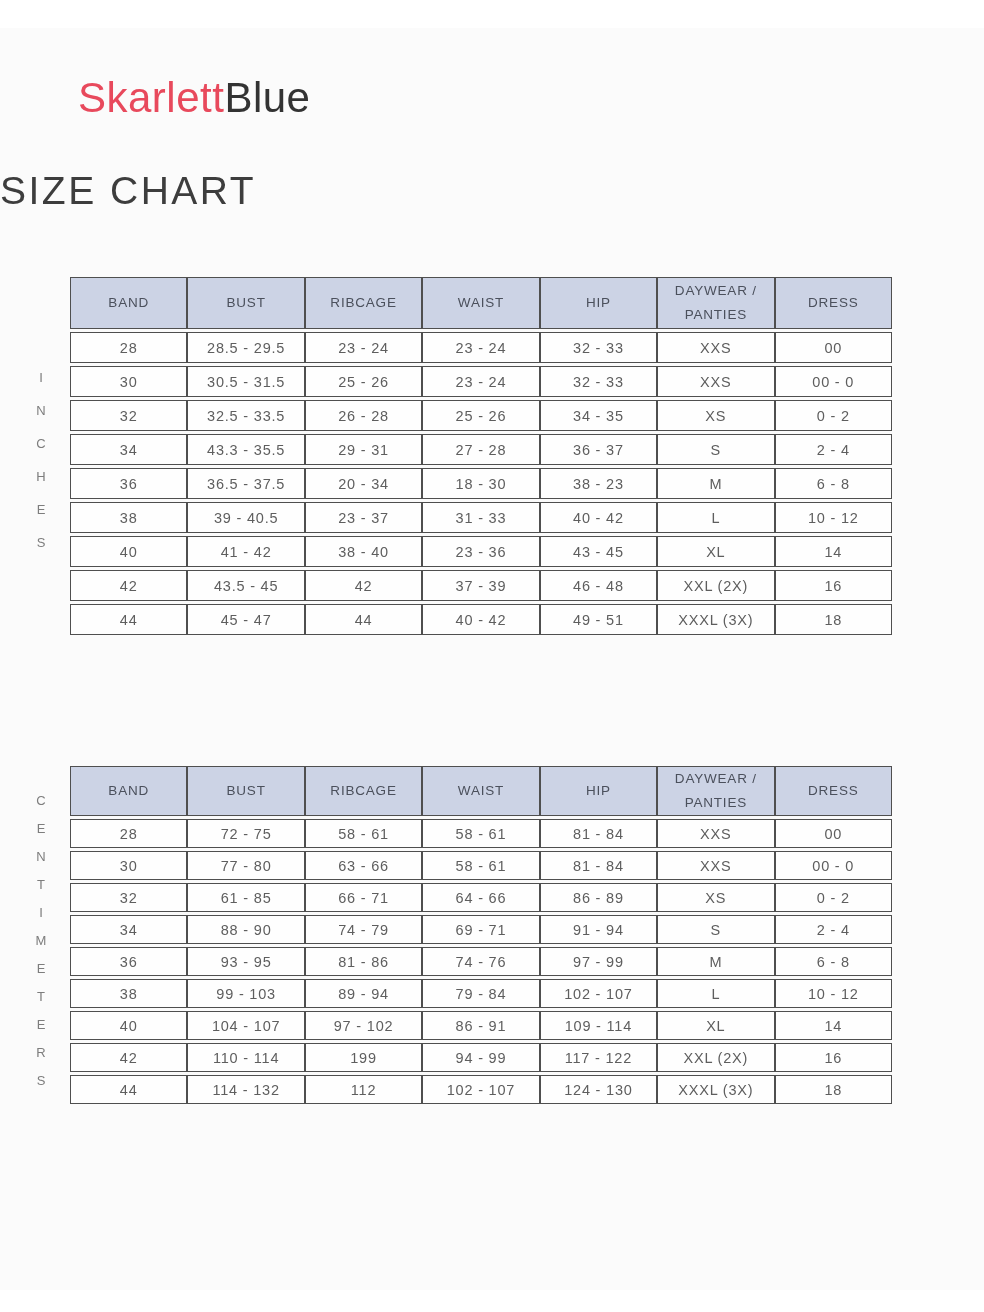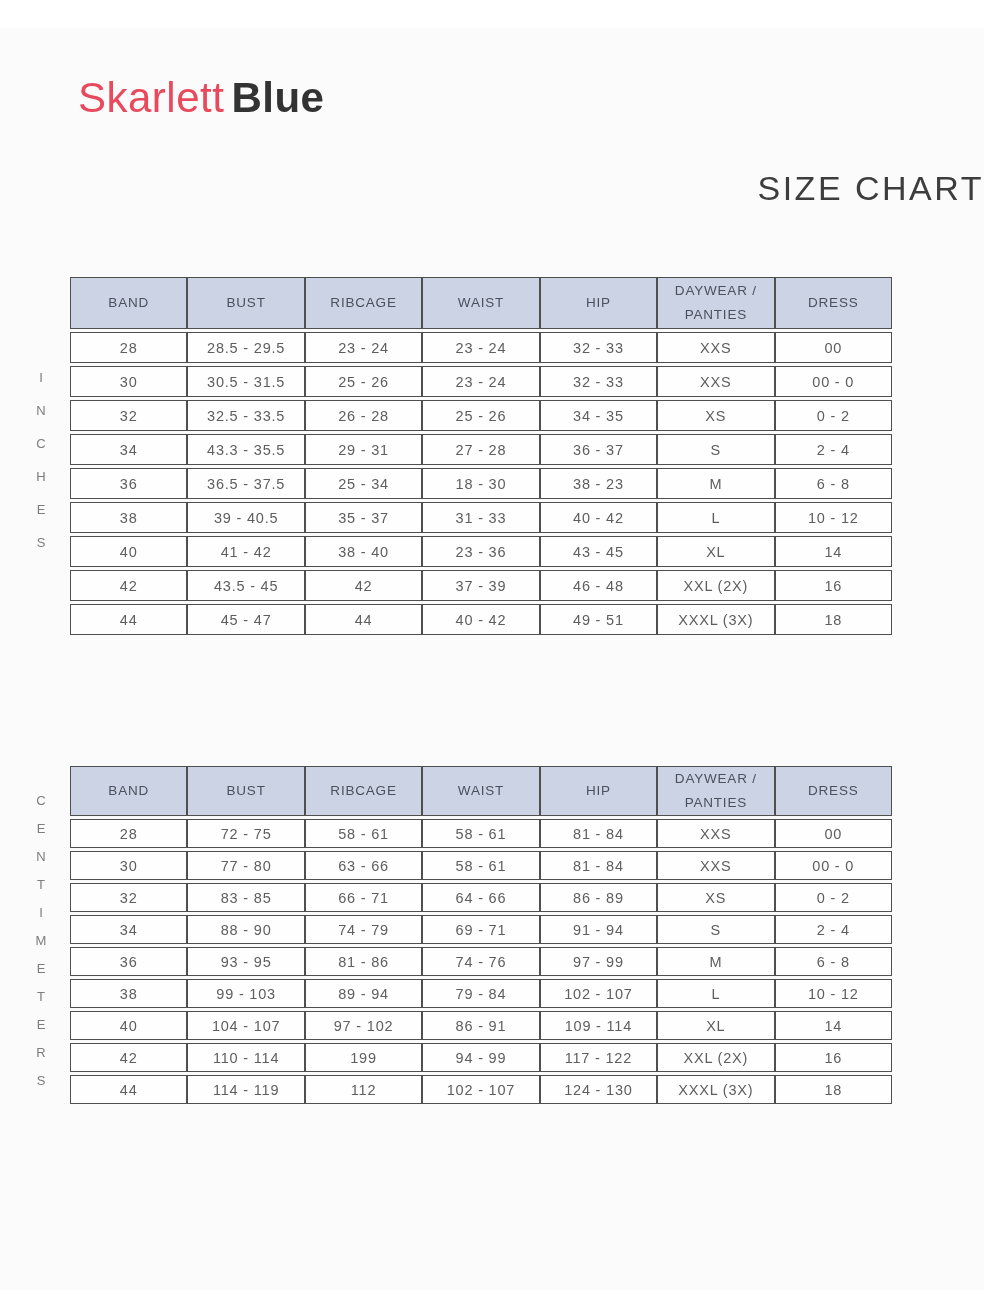--- a/index.html
+++ b/index.html
@@ -11,24 +11,24 @@
   }
   .page-bg{
     position:absolute;left:0;top:28px;width:984px;height:1262px;
     background:var(--page-bg,#fbfbfb);
   }
   .logo{
     position:absolute;left:78px;top:74px;
     font-size:42px;font-weight:400;letter-spacing:0.5px;white-space:nowrap;
   }
   .logo .primary{color:var(--logo-primary,#e8495c);}
-  .logo .secondary{color:var(--logo-secondary,#333333);margin-left:7px;font-weight:bold;}
+  .logo .secondary{color:var(--logo-secondary,#333333);}
   .title{
     position:absolute;top:169px;left:0;width:984px;margin:0;
-    text-align:right;font-size:34px;font-weight:400;
+    text-align:left;font-size:39px;font-weight:400;
     color:#3d3d3d;letter-spacing:2.5px;
   }
   .unit-label{
     position:absolute;width:22px;
     display:flex;flex-direction:column;justify-content:center;align-items:center;
     color:#7d7d7d;font-size:13px;letter-spacing:0;
   }
   #unit-inches{left:30px;top:277px;height:366px;}
   #unit-inches span{line-height:33px;}
   #unit-centimeters{left:30px;top:766px;height:349px;}
@@ -123,30 +123,30 @@
           <td>43.3 - 35.5</td>
           <td>29 - 31</td>
           <td>27 - 28</td>
           <td>36 - 37</td>
           <td>S</td>
           <td>2 - 4</td>
         </tr>
         <tr>
           <td>36</td>
           <td>36.5 - 37.5</td>
-          <td>25 - 34</td>
+          <td>20 - 34</td>
           <td>18 - 30</td>
           <td>38 - 23</td>
           <td>M</td>
           <td>6 - 8</td>
         </tr>
         <tr>
           <td>38</td>
           <td>39 - 40.5</td>
-          <td>35 - 37</td>
+          <td>23 - 37</td>
           <td>31 - 33</td>
           <td>40 - 42</td>
           <td>L</td>
           <td>10 - 12</td>
         </tr>
         <tr>
           <td>40</td>
           <td>41 - 42</td>
           <td>38 - 40</td>
           <td>23 - 36</td>
@@ -216,21 +216,21 @@
           <td>30</td>
           <td>77 - 80</td>
           <td>63 - 66</td>
           <td>58 - 61</td>
           <td>81 - 84</td>
           <td>XXS</td>
           <td>00 - 0</td>
         </tr>
         <tr>
           <td>32</td>
-          <td>83 - 85</td>
+          <td>61 - 85</td>
           <td>66 - 71</td>
           <td>64 - 66</td>
           <td>86 - 89</td>
           <td>XS</td>
           <td>0 - 2</td>
         </tr>
         <tr>
           <td>34</td>
           <td>88 - 90</td>
           <td>74 - 79</td>
@@ -270,21 +270,21 @@
           <td>42</td>
           <td>110 - 114</td>
           <td>199</td>
           <td>94 - 99</td>
           <td>117 - 122</td>
           <td>XXL (2X)</td>
           <td>16</td>
         </tr>
         <tr>
           <td>44</td>
-          <td>114 - 119</td>
+          <td>114 - 132</td>
           <td>112</td>
           <td>102 - 107</td>
           <td>124 - 130</td>
           <td>XXXL (3X)</td>
           <td>18</td>
         </tr>
       </tbody>
     </table>
 </div>
 

